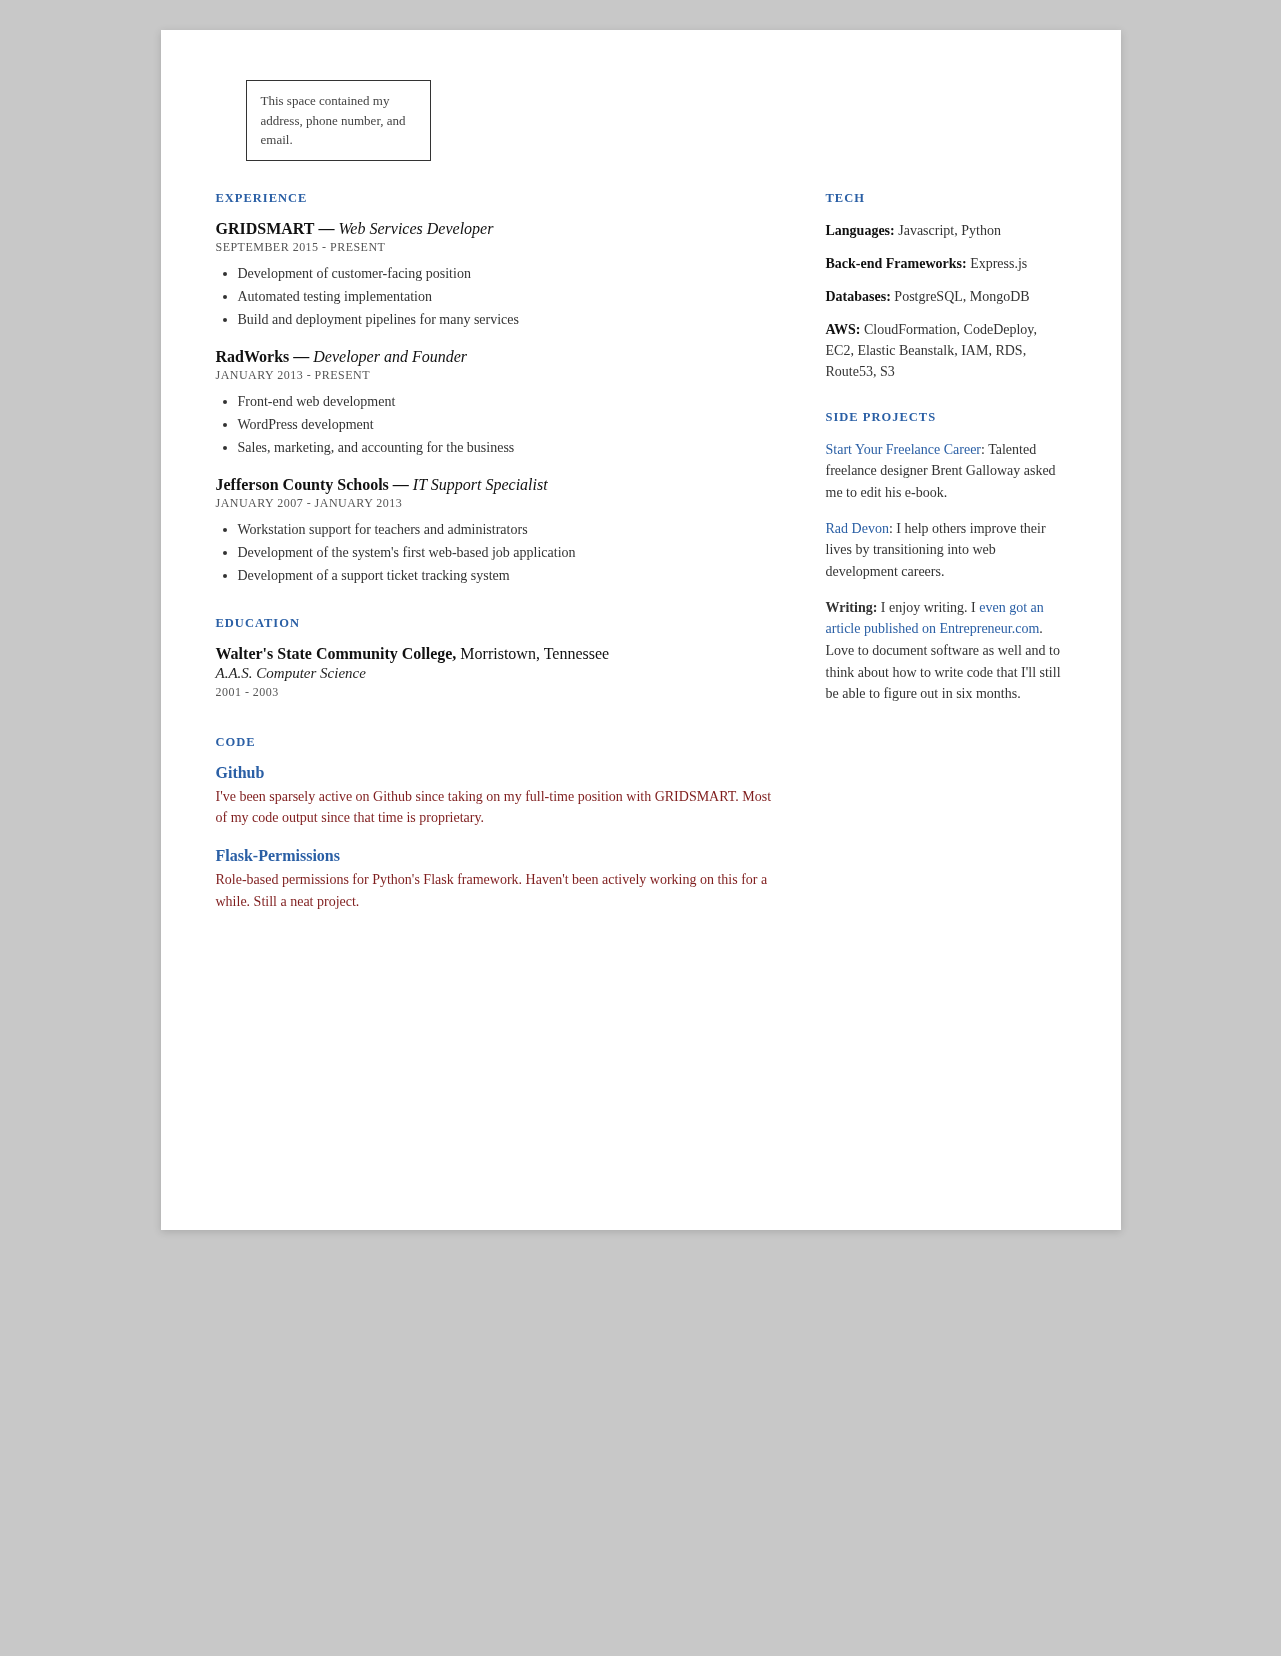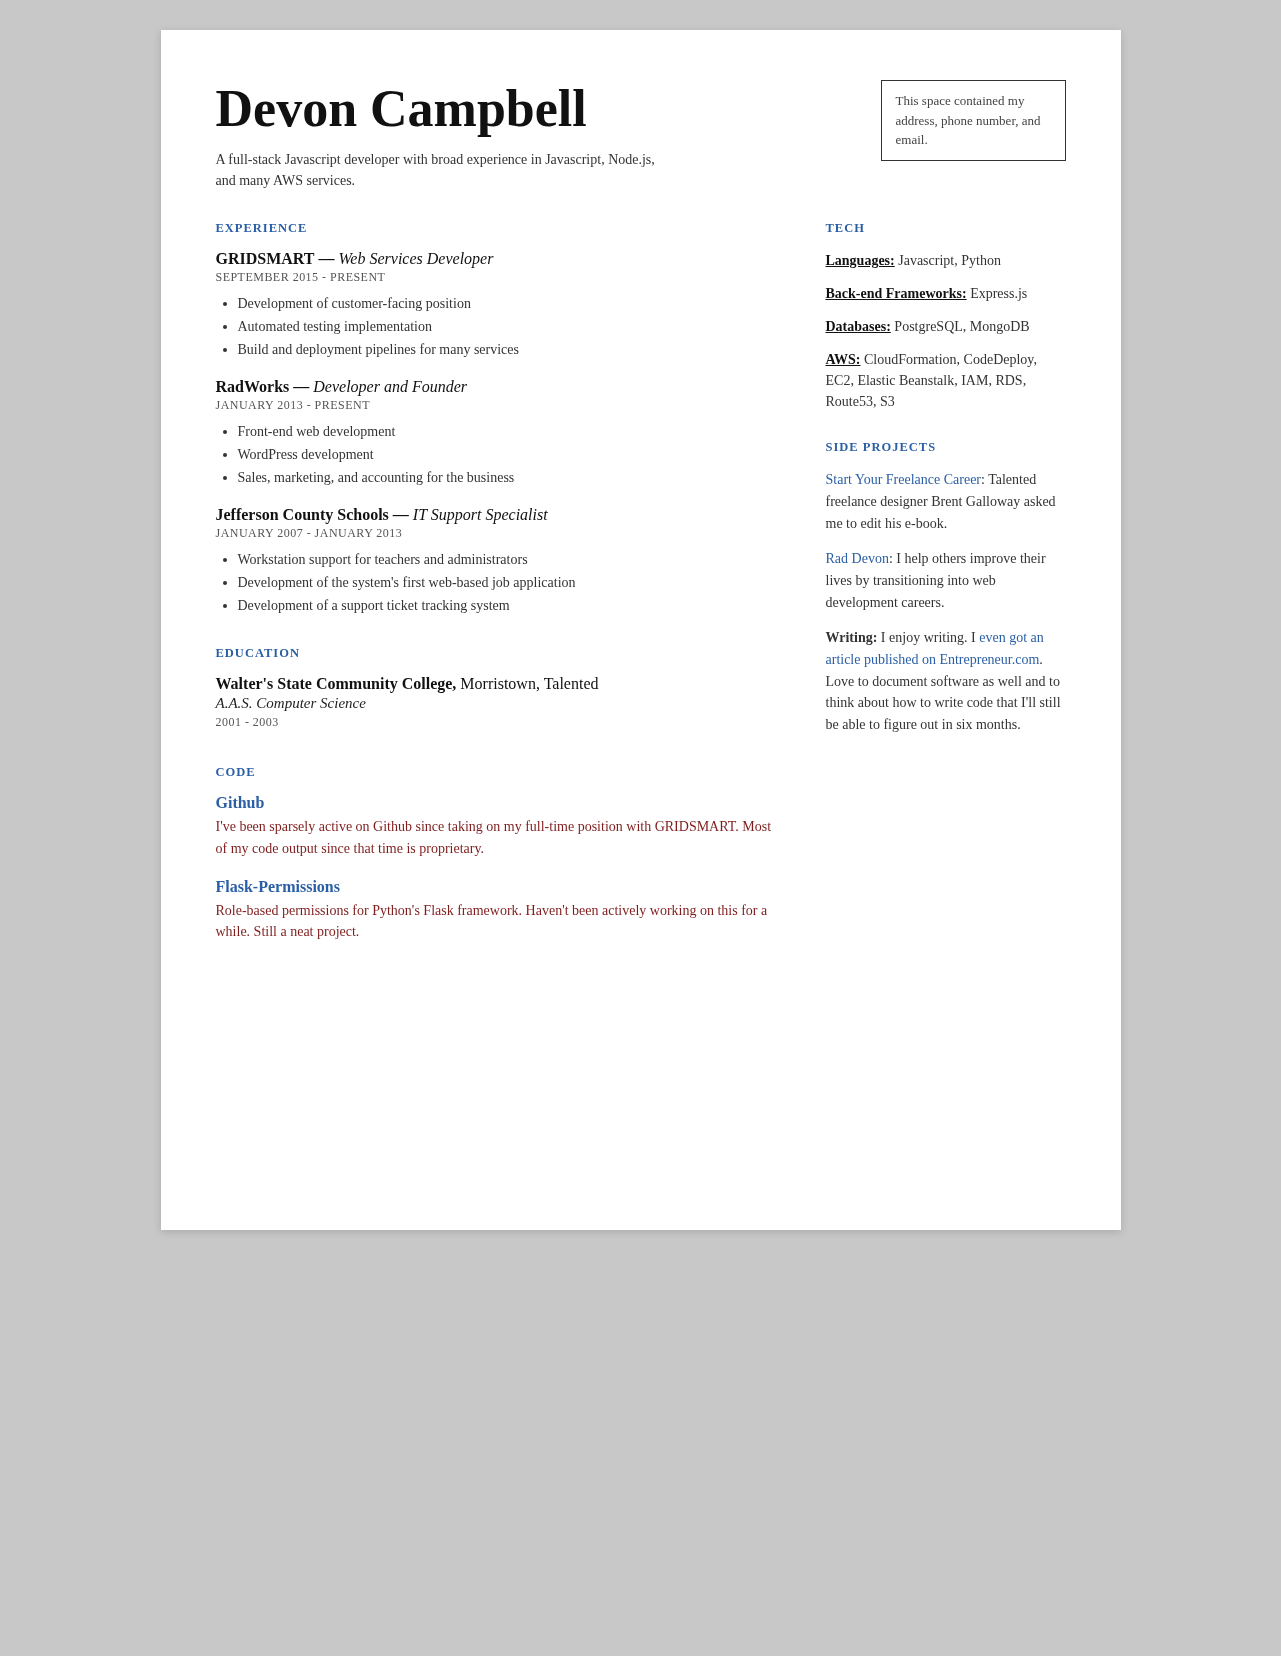--- a/index.html
+++ b/index.html
@@ -133,44 +133,40 @@
       color: #7f1d1d;
       line-height: 1.55;
     }
     
     .tech-entry {
       font-size: 14px;
       color: #333;
       line-height: 1.5;
       margin-bottom: 12px;
     }
-    .tech-entry strong { color: #111; text-decoration: underline; }
+    .tech-entry strong { color: #111; }
     
     .side-project-entry {
       font-size: 14px;
       color: #333;
       line-height: 1.55;
       margin-bottom: 14px;
     }
     .side-project-entry a, .code-project-title a {
       color: #2a5fa5;
       text-decoration: none;
     }
     a { color: #2a5fa5; }
   </style>
 </head>
 <body>
 
 <div class="page">
 
   <div class="header">
-    <div class="header-left">
-      <div class="header-name">Devon Campbell</div>
-      <div class="header-tagline">A full-stack Javascript developer with broad experience in Javascript, Node.js,<br>and many AWS services.</div>
-    </div>
     <div class="address-box">This space contained my address, phone number, and email.</div>
   </div>
 
   <div class="two-col">
 
     <div class="col-left">
 
       <div class="section-title">EXPERIENCE</div>
 
       <div class="job-title"><strong>GRIDSMART</strong> — <em>Web Services Developer</em></div>
@@ -192,21 +188,21 @@
       <div class="job-title"><strong>Jefferson County Schools</strong> — <em>IT Support Specialist</em></div>
       <div class="job-dates">JANUARY 2007 - JANUARY 2013</div>
       <ul class="job-bullets">
         <li>Workstation support for teachers and administrators</li>
         <li>Development of the system's first web-based job application</li>
         <li>Development of a support ticket tracking system</li>
       </ul>
 
       <div class="section-title">EDUCATION</div>
       <div class="edu-title">
-        <strong>Walter's State Community College,</strong> <span>Morristown, Talented</span>
+        <strong>Walter's State Community College,</strong> <span>Morristown, Tennessee</span>
       </div>
       <div class="edu-subtitle">A.A.S. Computer Science</div>
       <div class="edu-dates">2001 - 2003</div>
 
       <div class="section-title" style="margin-top:35px;">CODE</div>
 
       <div class="code-project-title">
         <a href="#">Github</a>
       </div>
       <div class="code-project-desc">I've been sparsely active on Github since taking on my full-time position with GRIDSMART. Most of my code output since that time is proprietary.</div>

